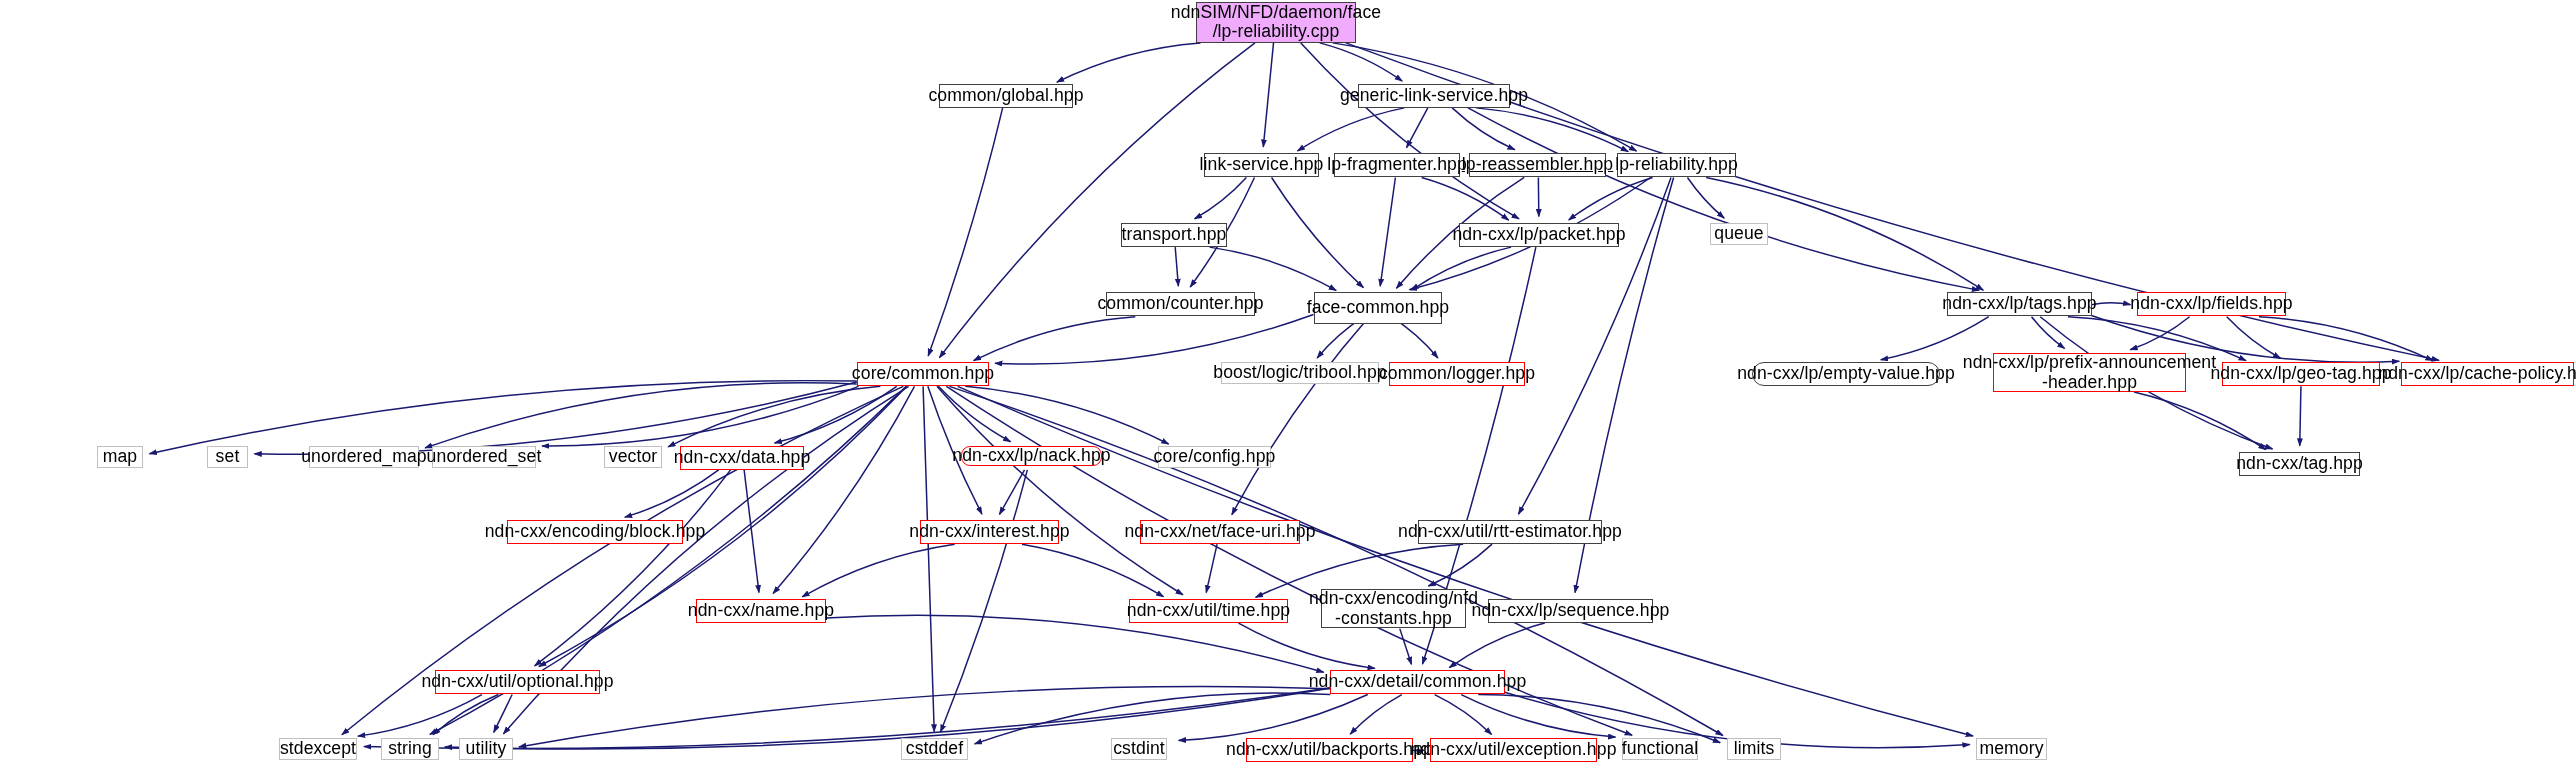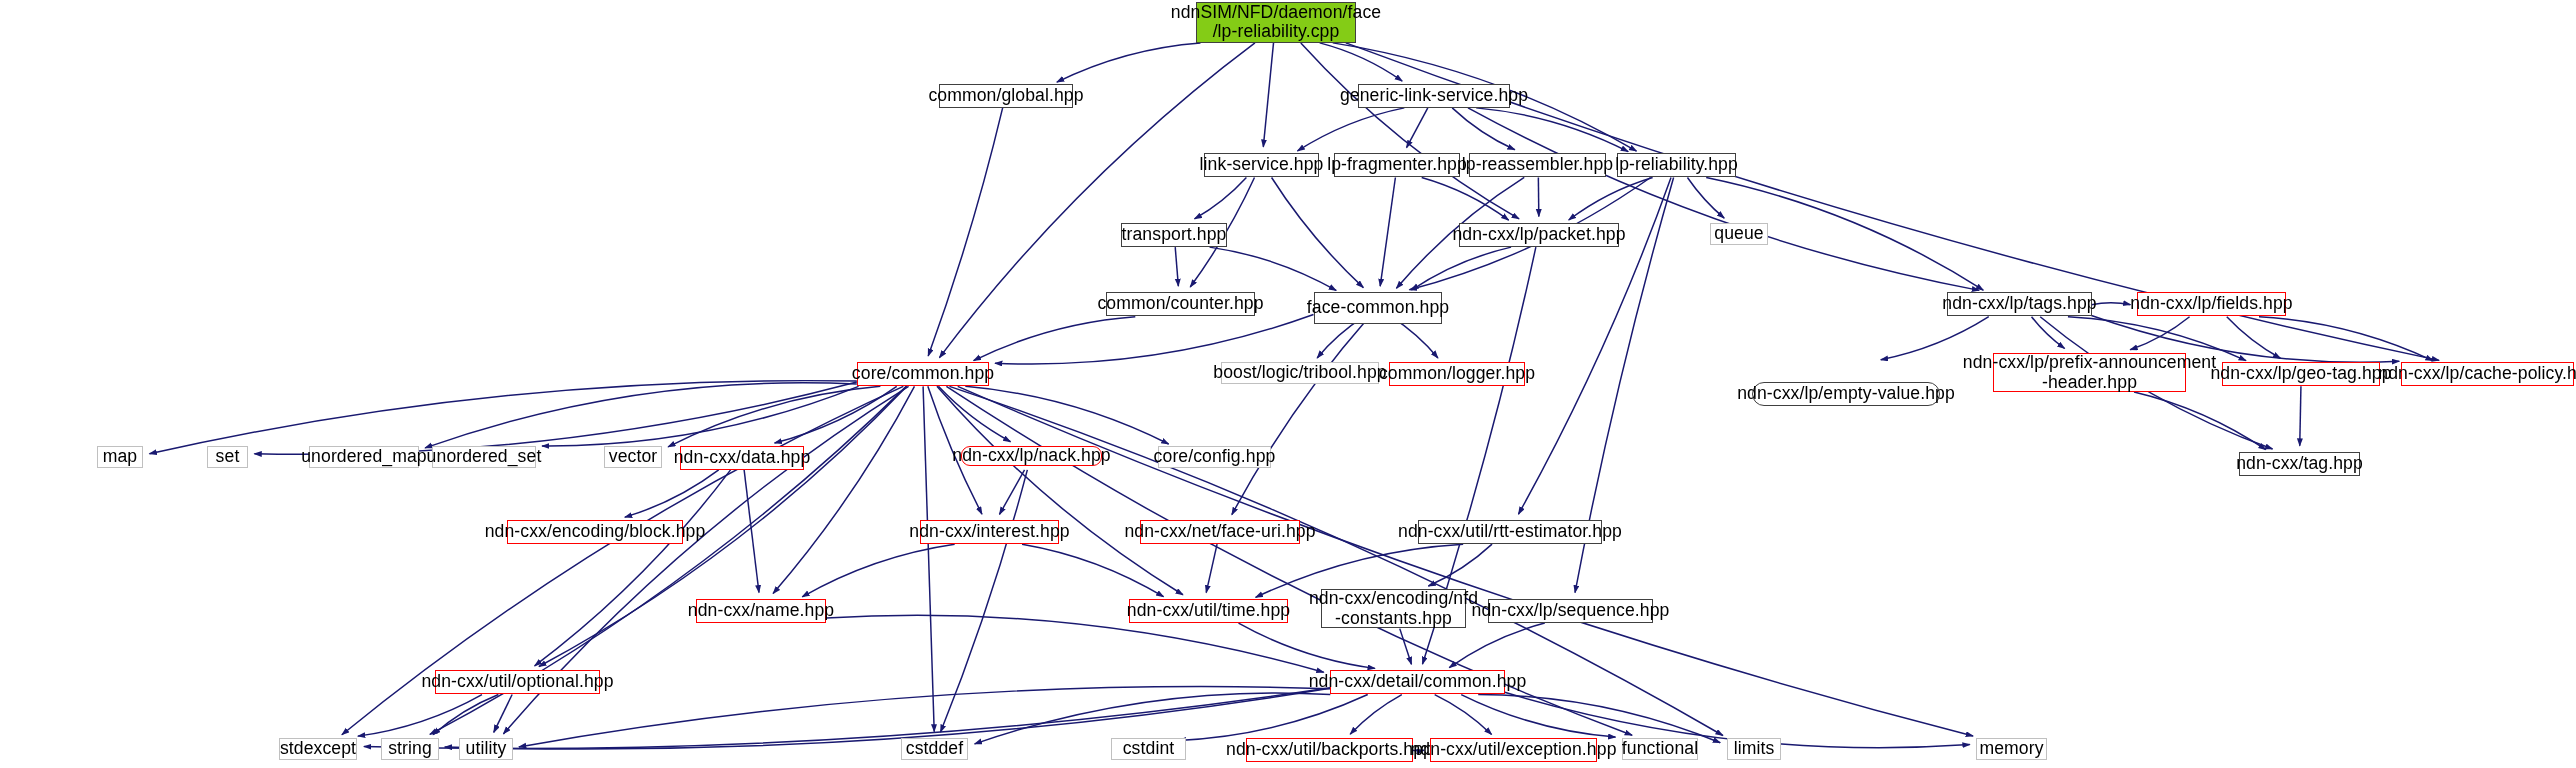--- a/index.html
+++ b/index.html
@@ -33,21 +33,21 @@
     background: #ffffff;
     color: #000000;
     font-size: 17.6px;
     line-height: 1.12;
     letter-spacing: 0.1px;
     white-space: pre;
     z-index: 5;
   }
   
   .node.b-root {
-    background: #84cc16;
+    background: #f0abfc;
     border: 1.9px solid #404040;
   }
   .node.b-dark {
     border: 1.9px solid #404040;
   }
   .node.b-red {
     border: 1.9px solid #ff0000;
   }
   .node.b-gray {
     border: 0.9px solid #c0c0c0;
@@ -159,33 +159,33 @@
         <path d="M1522.0,808.0 Q1528.0,809.2 1534.0,808.0" marker-end="url(#arrow)"></path>
       </g>
   </svg>
   <div id="nodes">
       <div class="node b-root" style="left: 1196px; top: 1.9px; width: 160px; height: 41px;">ndnSIM/NFD/daemon/face
 /lp-reliability.cpp</div>
       <div class="node b-dark" style="left: 939px; top: 84px; width: 134px; height: 24px;">common/global.hpp</div>
       <div class="node b-dark" style="left: 1358px; top: 84px; width: 152px; height: 24px;">generic-link-service.hpp</div>
       <div class="node b-dark" style="left: 1204px; top: 153px; width: 115px; height: 24px;">link-service.hpp</div>
       <div class="node b-dark" style="left: 1334px; top: 153px; width: 126px; height: 24px;">lp-fragmenter.hpp</div>
-      <div class="node b-dark" style="left: 1469px; top: 153px; width: 137px; height: 24px;">lp-reassembler.hpp</div>
+      <div class="node b-dark" style="left: 1469px; top: 153px; width: 137px; height: 24px; text-decoration: underline;">lp-reassembler.hpp</div>
       <div class="node b-dark" style="left: 1617px; top: 153px; width: 119px; height: 24px;">lp-reliability.hpp</div>
       <div class="node b-dark" style="left: 1121px; top: 223px; width: 106px; height: 24px;">transport.hpp</div>
       <div class="node b-dark" style="left: 1459px; top: 223px; width: 160px; height: 24px;">ndn-cxx/lp/packet.hpp</div>
       <div class="node b-gray" style="left: 1710px; top: 223px; width: 58px; height: 22px;">queue</div>
       <div class="node b-dark" style="left: 1106px; top: 292px; width: 149px; height: 24px;">common/counter.hpp</div>
       <div class="node b-dark" style="left: 1314px; top: 292px; width: 128px; height: 32px;">face-common.hpp</div>
       <div class="node b-dark" style="left: 1947px; top: 292px; width: 145px; height: 24px;">ndn-cxx/lp/tags.hpp</div>
       <div class="node b-red" style="left: 2137px; top: 292px; width: 149px; height: 24px;">ndn-cxx/lp/fields.hpp</div>
       <div class="node b-red" style="left: 857px; top: 362px; width: 132px; height: 24px;">core/common.hpp</div>
       <div class="node b-gray" style="left: 1221px; top: 362px; width: 158px; height: 22px;">boost/logic/tribool.hpp</div>
       <div class="node b-red" style="left: 1389px; top: 362px; width: 136px; height: 24px;">common/logger.hpp</div>
-      <div class="node b-dark" style="left: 1752px; top: 382px; width: 188px; height: 24px; border-radius: 12px;">ndn-cxx/lp/empty-value.hpp</div>
+      <div class="node b-dark" style="left: 1752px; top: 362px; width: 188px; height: 24px; border-radius: 12px;">ndn-cxx/lp/empty-value.hpp</div>
       <div class="node b-red" style="left: 1993px; top: 353px; width: 193px; height: 39px;">ndn-cxx/lp/prefix-announcement
 -header.hpp</div>
       <div class="node b-red" style="left: 2222px; top: 362px; width: 158px; height: 24px;">ndn-cxx/lp/geo-tag.hpp</div>
       <div class="node b-red" style="left: 2401px; top: 362px; width: 173px; height: 24px;">ndn-cxx/lp/cache-policy.hpp</div>
       <div class="node b-gray" style="left: 97px; top: 446px; width: 46px; height: 22px;">map</div>
       <div class="node b-gray" style="left: 207px; top: 446px; width: 41px; height: 22px;">set</div>
       <div class="node b-gray" style="left: 309px; top: 446px; width: 110px; height: 22px;">unordered_map</div>
       <div class="node b-gray" style="left: 432px; top: 446px; width: 104px; height: 22px;">unordered_set</div>
       <div class="node b-gray" style="left: 604px; top: 446px; width: 58px; height: 22px;">vector</div>
       <div class="node b-red" style="left: 680px; top: 446px; width: 124px; height: 24px;">ndn-cxx/data.hpp</div>
@@ -200,21 +200,21 @@
       <div class="node b-red" style="left: 1129px; top: 599px; width: 159px; height: 24px;">ndn-cxx/util/time.hpp</div>
       <div class="node b-dark" style="left: 1321px; top: 589px; width: 145px; height: 39px;">ndn-cxx/encoding/nfd
 -constants.hpp</div>
       <div class="node b-dark" style="left: 1488px; top: 599px; width: 165px; height: 24px;">ndn-cxx/lp/sequence.hpp</div>
       <div class="node b-red" style="left: 435px; top: 670px; width: 165px; height: 24px;">ndn-cxx/util/optional.hpp</div>
       <div class="node b-red" style="left: 1330px; top: 670px; width: 175px; height: 24px;">ndn-cxx/detail/common.hpp</div>
       <div class="node b-gray" style="left: 279px; top: 738px; width: 78px; height: 22px;">stdexcept</div>
       <div class="node b-gray" style="left: 381px; top: 738px; width: 58px; height: 22px;">string</div>
       <div class="node b-gray" style="left: 459px; top: 738px; width: 54px; height: 22px;">utility</div>
       <div class="node b-gray" style="left: 901px; top: 738px; width: 67px; height: 22px;">cstddef</div>
-      <div class="node b-gray" style="left: 1111px; top: 738px; width: 75px; height: 22px;">cstdint</div>
+      <div class="node b-gray" style="left: 1111px; top: 738px; width: 56px; height: 22px;">cstdint</div>
       <div class="node b-red" style="left: 1246px; top: 738px; width: 167px; height: 24px;">ndn-cxx/util/backports.hpp</div>
       <div class="node b-red" style="left: 1430px; top: 738px; width: 167px; height: 24px;">ndn-cxx/util/exception.hpp</div>
       <div class="node b-gray" style="left: 1622px; top: 738px; width: 76px; height: 22px;">functional</div>
       <div class="node b-gray" style="left: 1727px; top: 738px; width: 54px; height: 22px;">limits</div>
       <div class="node b-gray" style="left: 1976px; top: 738px; width: 71px; height: 22px;">memory</div>
     </div>
 </div>
 
 
 </body></html>

